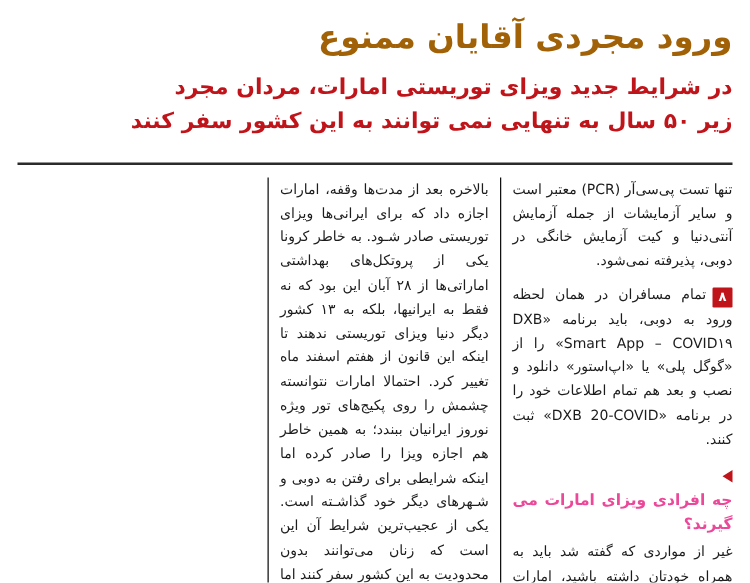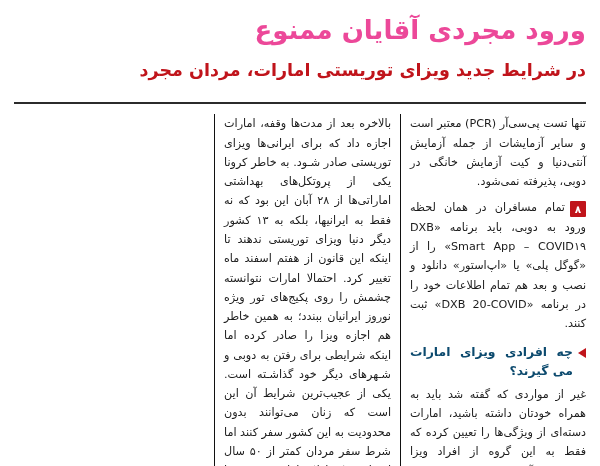--- a/index.html
+++ b/index.html
@@ -23,21 +23,21 @@
     overflow: hidden;
   }
   
   .headline-block {
     text-align: right;
     padding-bottom: 6px;
   }
   .headline-main {
     font-size: 26px;
     font-weight: bold;
-    color: #ec4899;
+    color: #a16207;
     line-height: 1.28;
     letter-spacing: -0.2px;
     margin: 0 0 10px 0;
   }
   .subhead {
     color: #c0141b;
     font-weight: bold;
     font-size: 17.5px;
     line-height: 1.55;
     margin: 0;
@@ -94,27 +94,27 @@
     width: 16px;
     height: 16px;
     line-height: 16px;
     text-align: center;
     margin-left: 5px;
     vertical-align: -2px;
     border-radius: 1px;
   }
   
   .qa-head {
-    color: #0c4a6e;
+    color: #ec4899;
     font-weight: bold;
     font-size: 12.4px;
     line-height: 1.5;
     margin: 10px 0 4px 0;
     display: flex;
-    flex-direction: row;
+    flex-direction: column;
     align-items: flex-start;
     gap: 5px;
   }
   .bullet-tri {
     width: 0;
     height: 0;
     border-top: 5px solid transparent;
     border-bottom: 5px solid transparent;
     border-right: 8px solid #c0141b;
     margin-top: 5px;
@@ -126,20 +126,21 @@
 </style>
 </head>
 <body>
 
 <div class="page">
 
   <div class="headline-block">
     <h1 class="headline-main">ورود مجردی آقایان ممنوع</h1>
     <div class="subhead">
       <span class="line">در شرایط جدید ویزای توریستی امارات، مردان مجرد</span>
+      <span class="line">زیر ۵۰ سال به تنهایی نمی توانند به این کشور سفر کنند</span>
     </div>
   </div>
 
   <hr class="rule">
 
   <div class="columns">
 
     <div class="col col-right">
       <p>تنها تست پی‌سی‌آر (PCR) معتبر است و سایر آزمایشات از جمله آزمایش آنتی‌دنیا و کیت آزمایش خانگی در دوبی، پذیرفته نمی‌شود.</p>
       <p class="para-with-marker">

